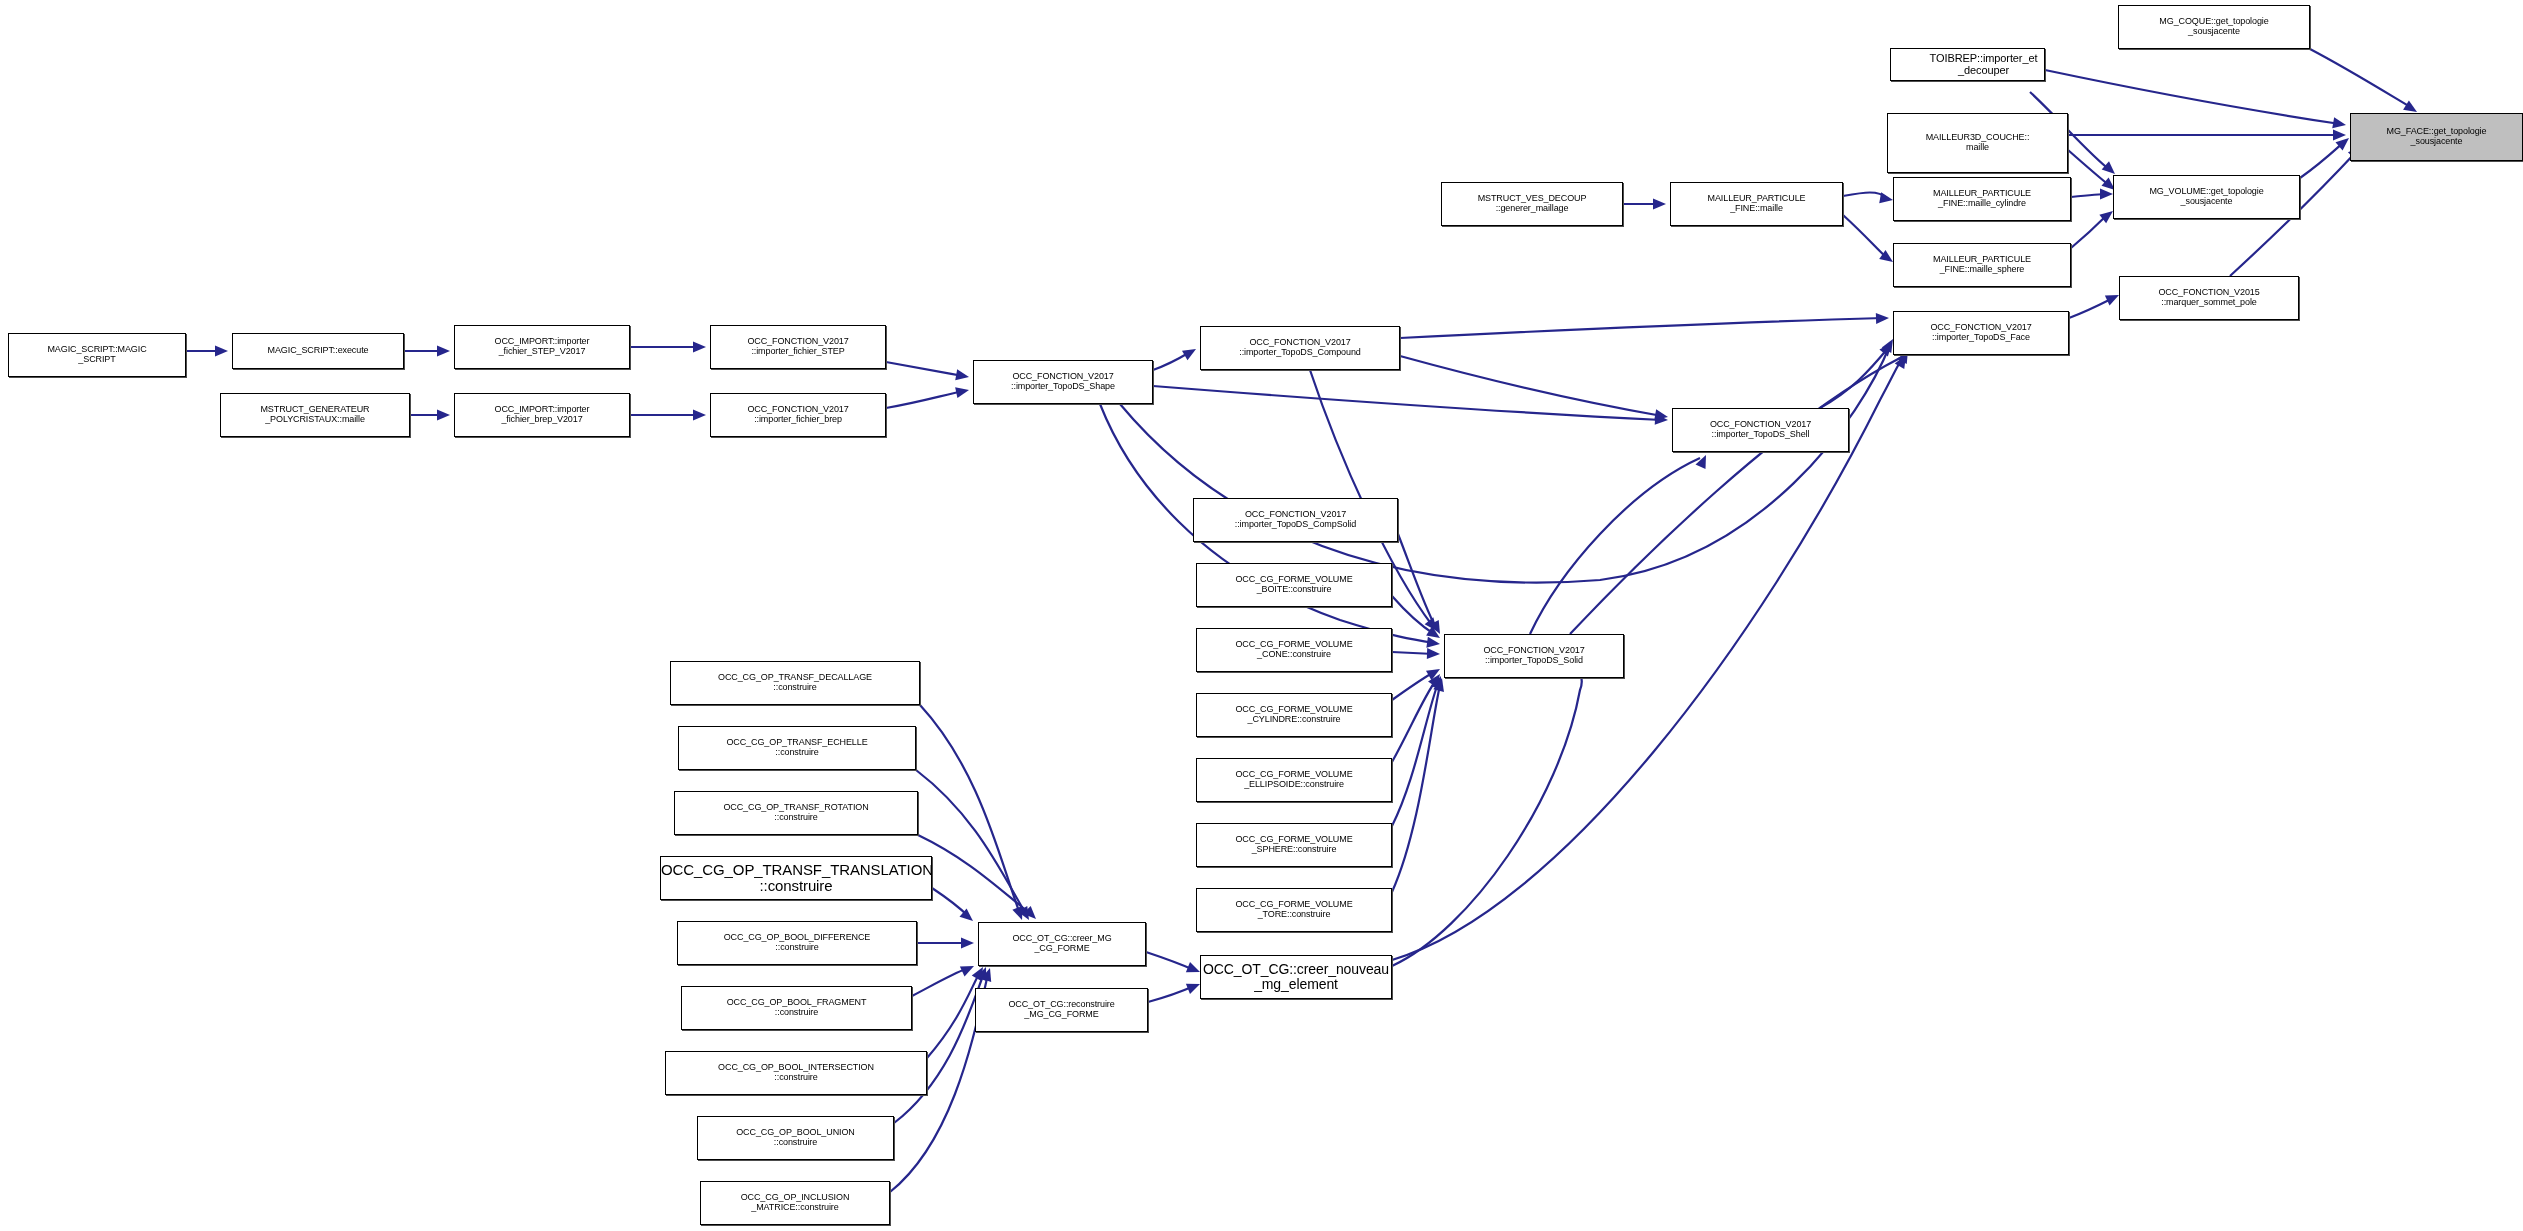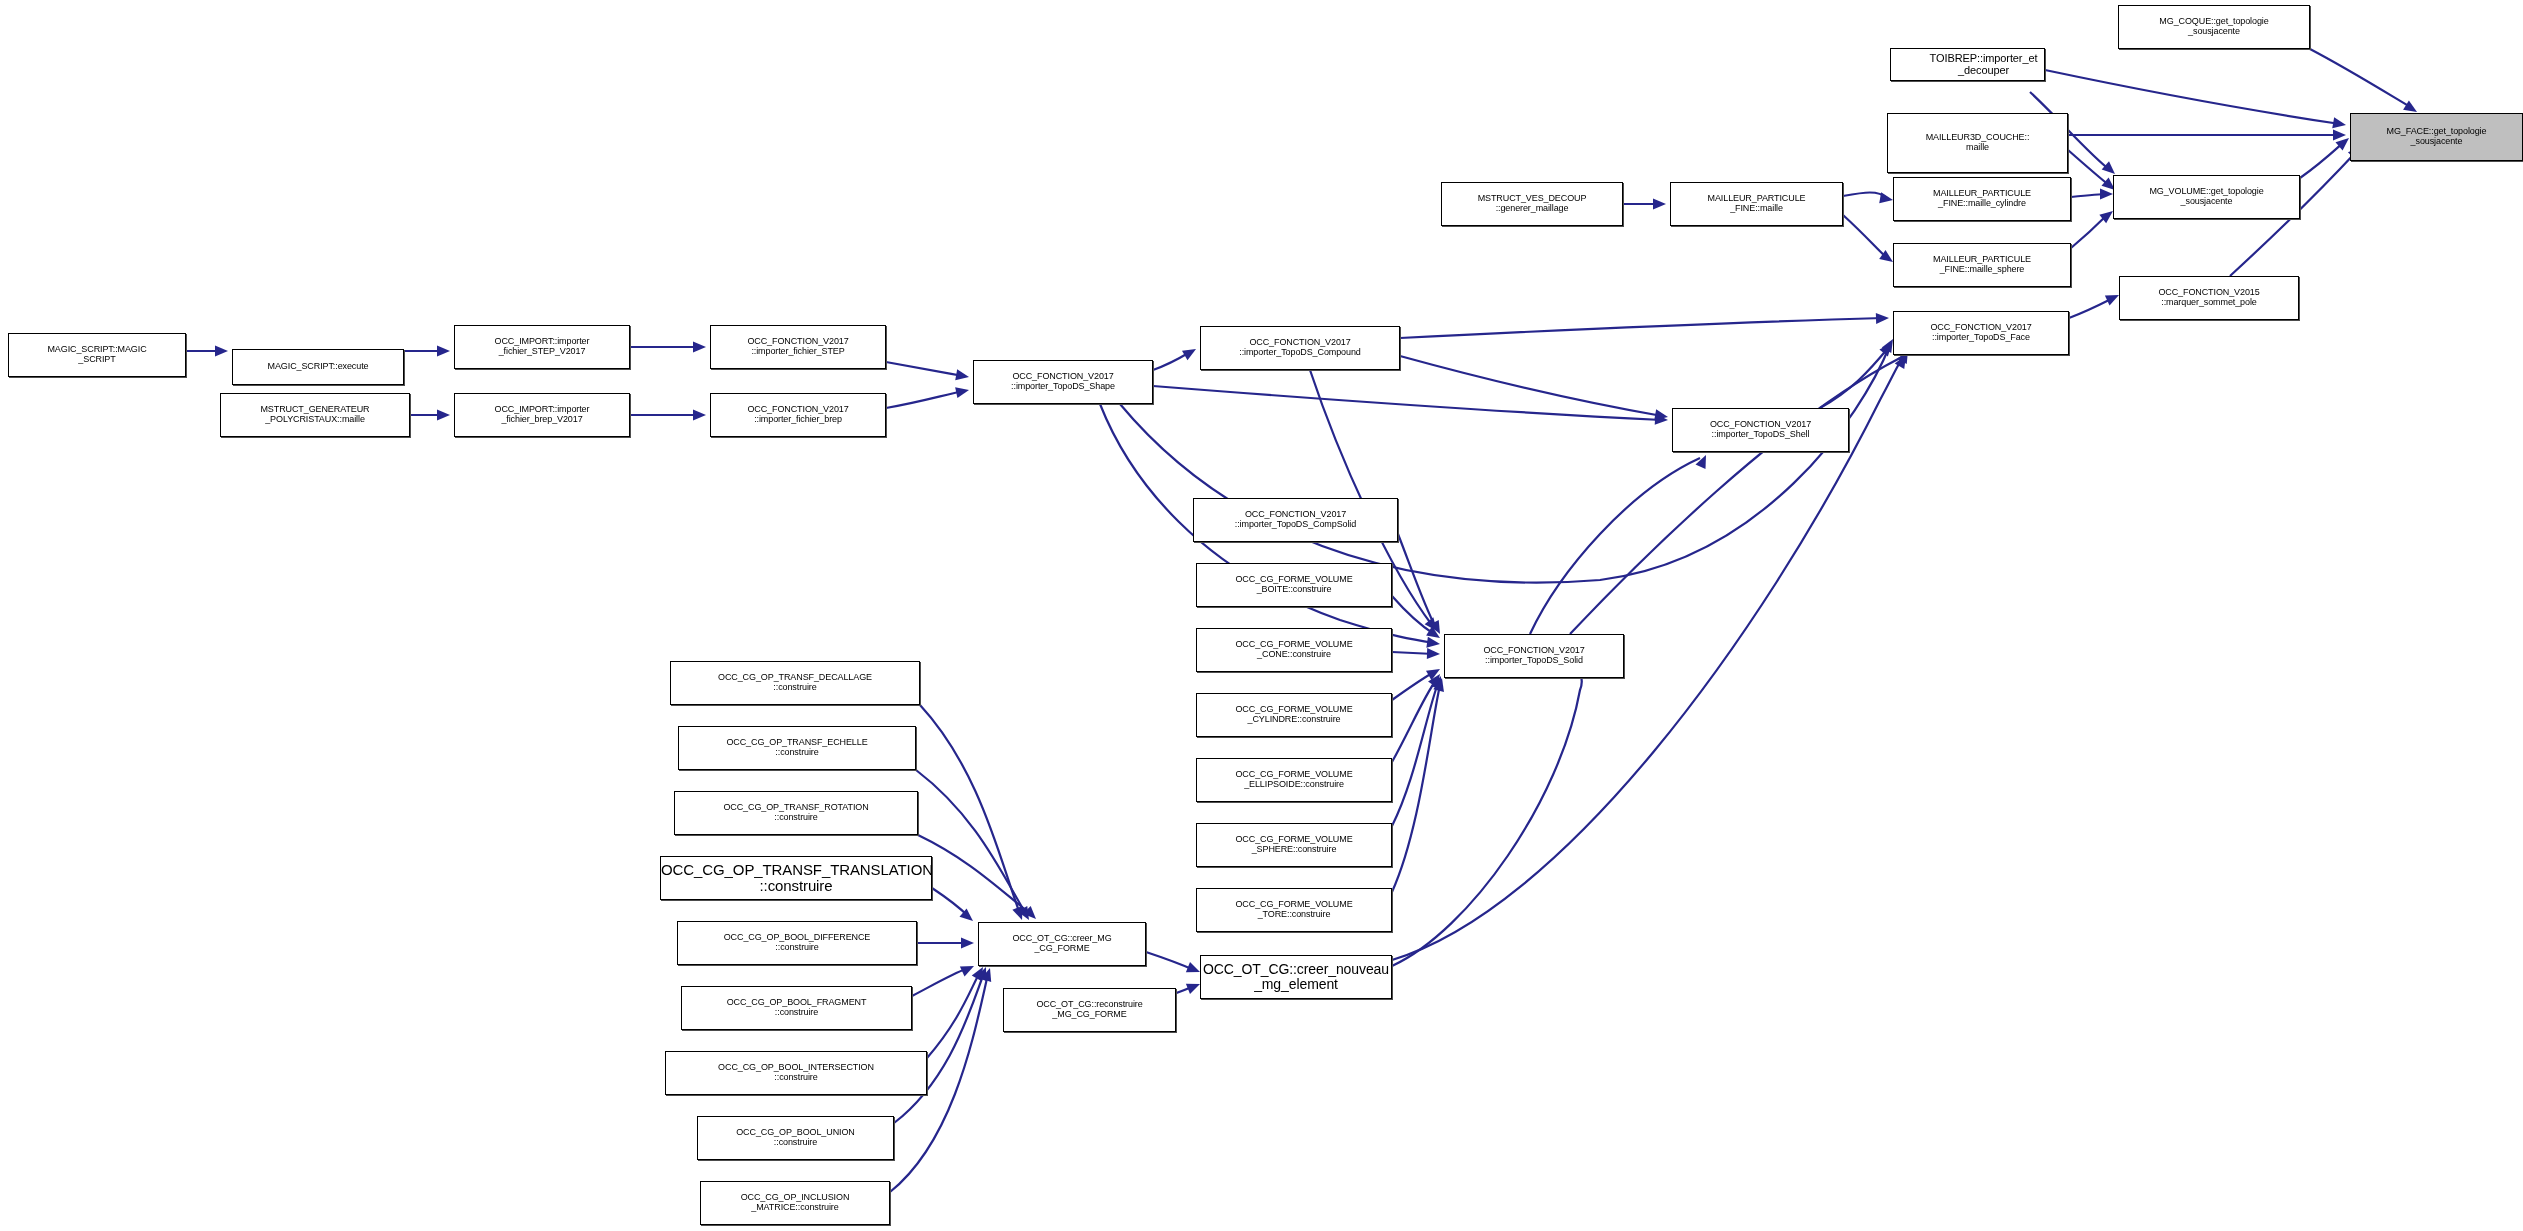--- a/index.html
+++ b/index.html
@@ -220,21 +220,21 @@
       <g>
         <path d="M 2230,276 C 2280,230 2330,180 2356,152" fill="none" stroke="#26268c" stroke-width="2.2"></path>
         <polygon points="0,0 -13,-5.5 -13,5.5" fill="#26268c" transform="translate(2361,147) rotate(-45)"></polygon>
       </g>
     </svg>
   <div id="node-layer">
       <div class="node-box" style="left: 8px; top: 333px; width: 178px; height: 44px; font-size: 9px;">
         <span class="node-label">MAGIC_SCRIPT::MAGIC
 _SCRIPT</span>
       </div>
-      <div class="node-box" style="left: 232px; top: 333px; width: 172px; height: 36px; font-size: 9px; margin-top: 16px;">
+      <div class="node-box" style="left: 232px; top: 333px; width: 172px; height: 36px; font-size: 9px;">
         <span class="node-label">MAGIC_SCRIPT::execute</span>
       </div>
       <div class="node-box" style="left: 454px; top: 325px; width: 176px; height: 44px; font-size: 9px;">
         <span class="node-label">OCC_IMPORT::importer
 _fichier_STEP_V2017</span>
       </div>
       <div class="node-box" style="left: 710px; top: 325px; width: 176px; height: 44px; font-size: 9px;">
         <span class="node-label">OCC_FONCTION_V2017
 ::importer_fichier_STEP</span>
       </div>
@@ -327,21 +327,21 @@
 ::construire</span>
       </div>
       <div class="node-box" style="left: 700px; top: 1181px; width: 190px; height: 44px; font-size: 9px;">
         <span class="node-label">OCC_CG_OP_INCLUSION
 _MATRICE::construire</span>
       </div>
       <div class="node-box" style="left: 978px; top: 922px; width: 168px; height: 44px; font-size: 9px;">
         <span class="node-label">OCC_OT_CG::creer_MG
 _CG_FORME</span>
       </div>
-      <div class="node-box" style="left: 975px; top: 988px; width: 173px; height: 44px; font-size: 9px; margin-left: 28px;">
+      <div class="node-box" style="left: 975px; top: 988px; width: 173px; height: 44px; font-size: 9px;">
         <span class="node-label">OCC_OT_CG::reconstruire
 _MG_CG_FORME</span>
       </div>
       <div class="node-box" style="left: 1200px; top: 955px; width: 192px; height: 44px; font-size: 14px;">
         <span class="node-label">OCC_OT_CG::creer_nouveau
 _mg_element</span>
       </div>
       <div class="node-box" style="left: 1893px; top: 311px; width: 176px; height: 44px; font-size: 9px;">
         <span class="node-label">OCC_FONCTION_V2017
 ::importer_TopoDS_Face</span>

